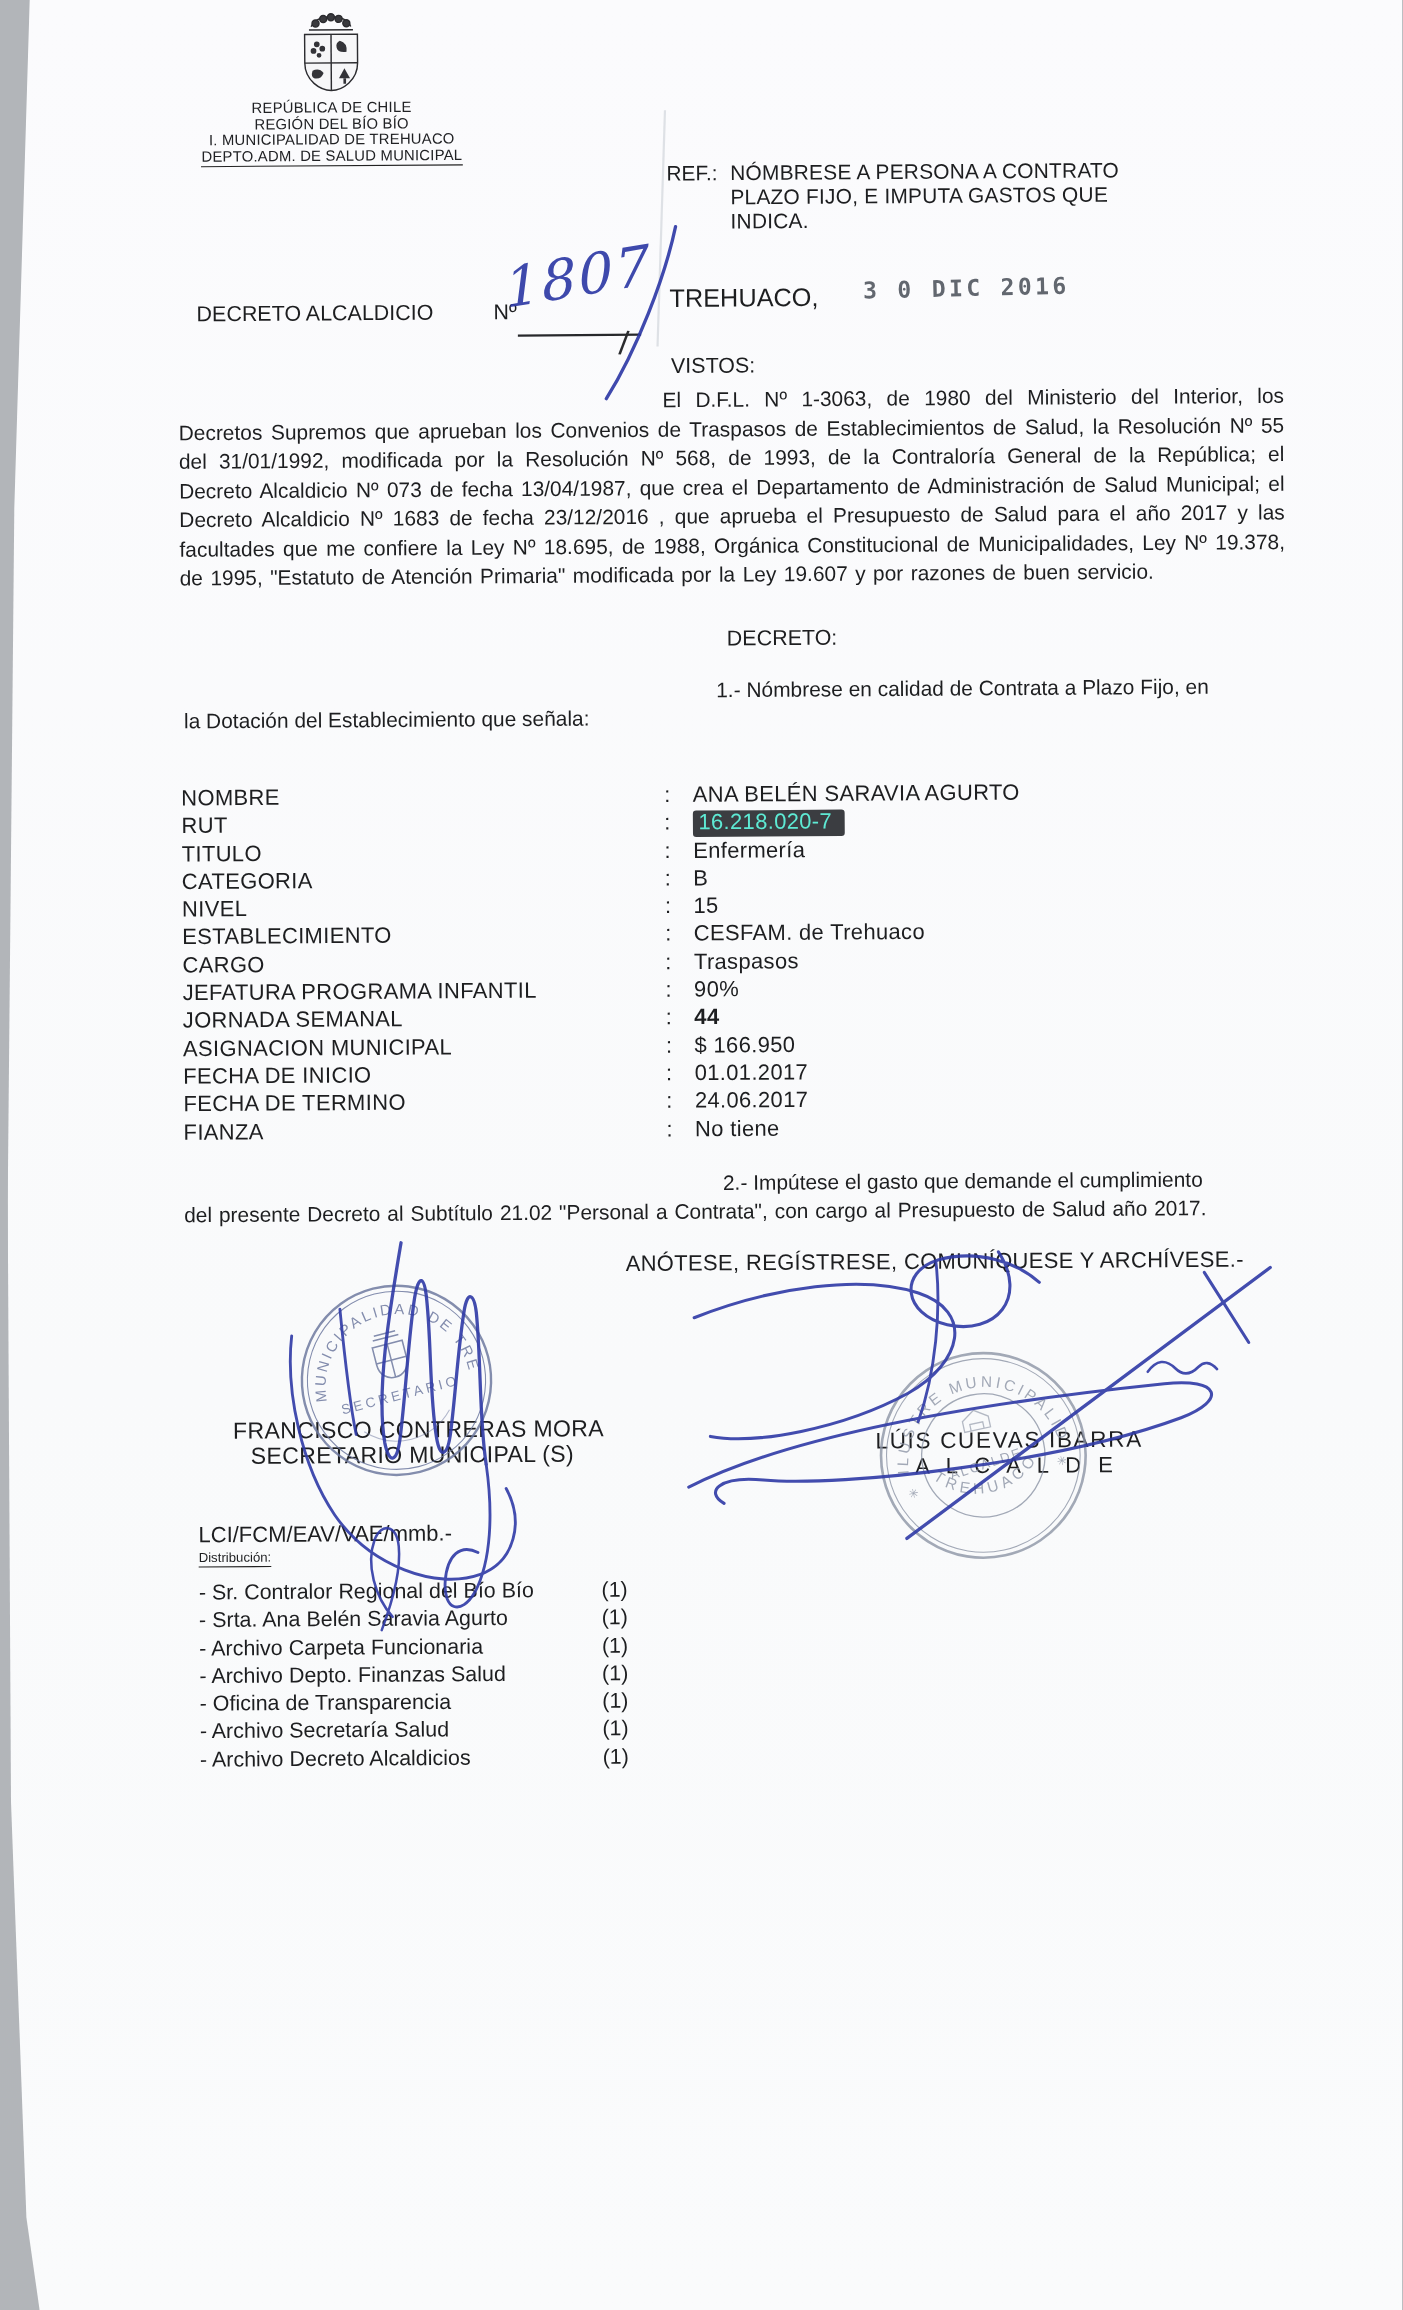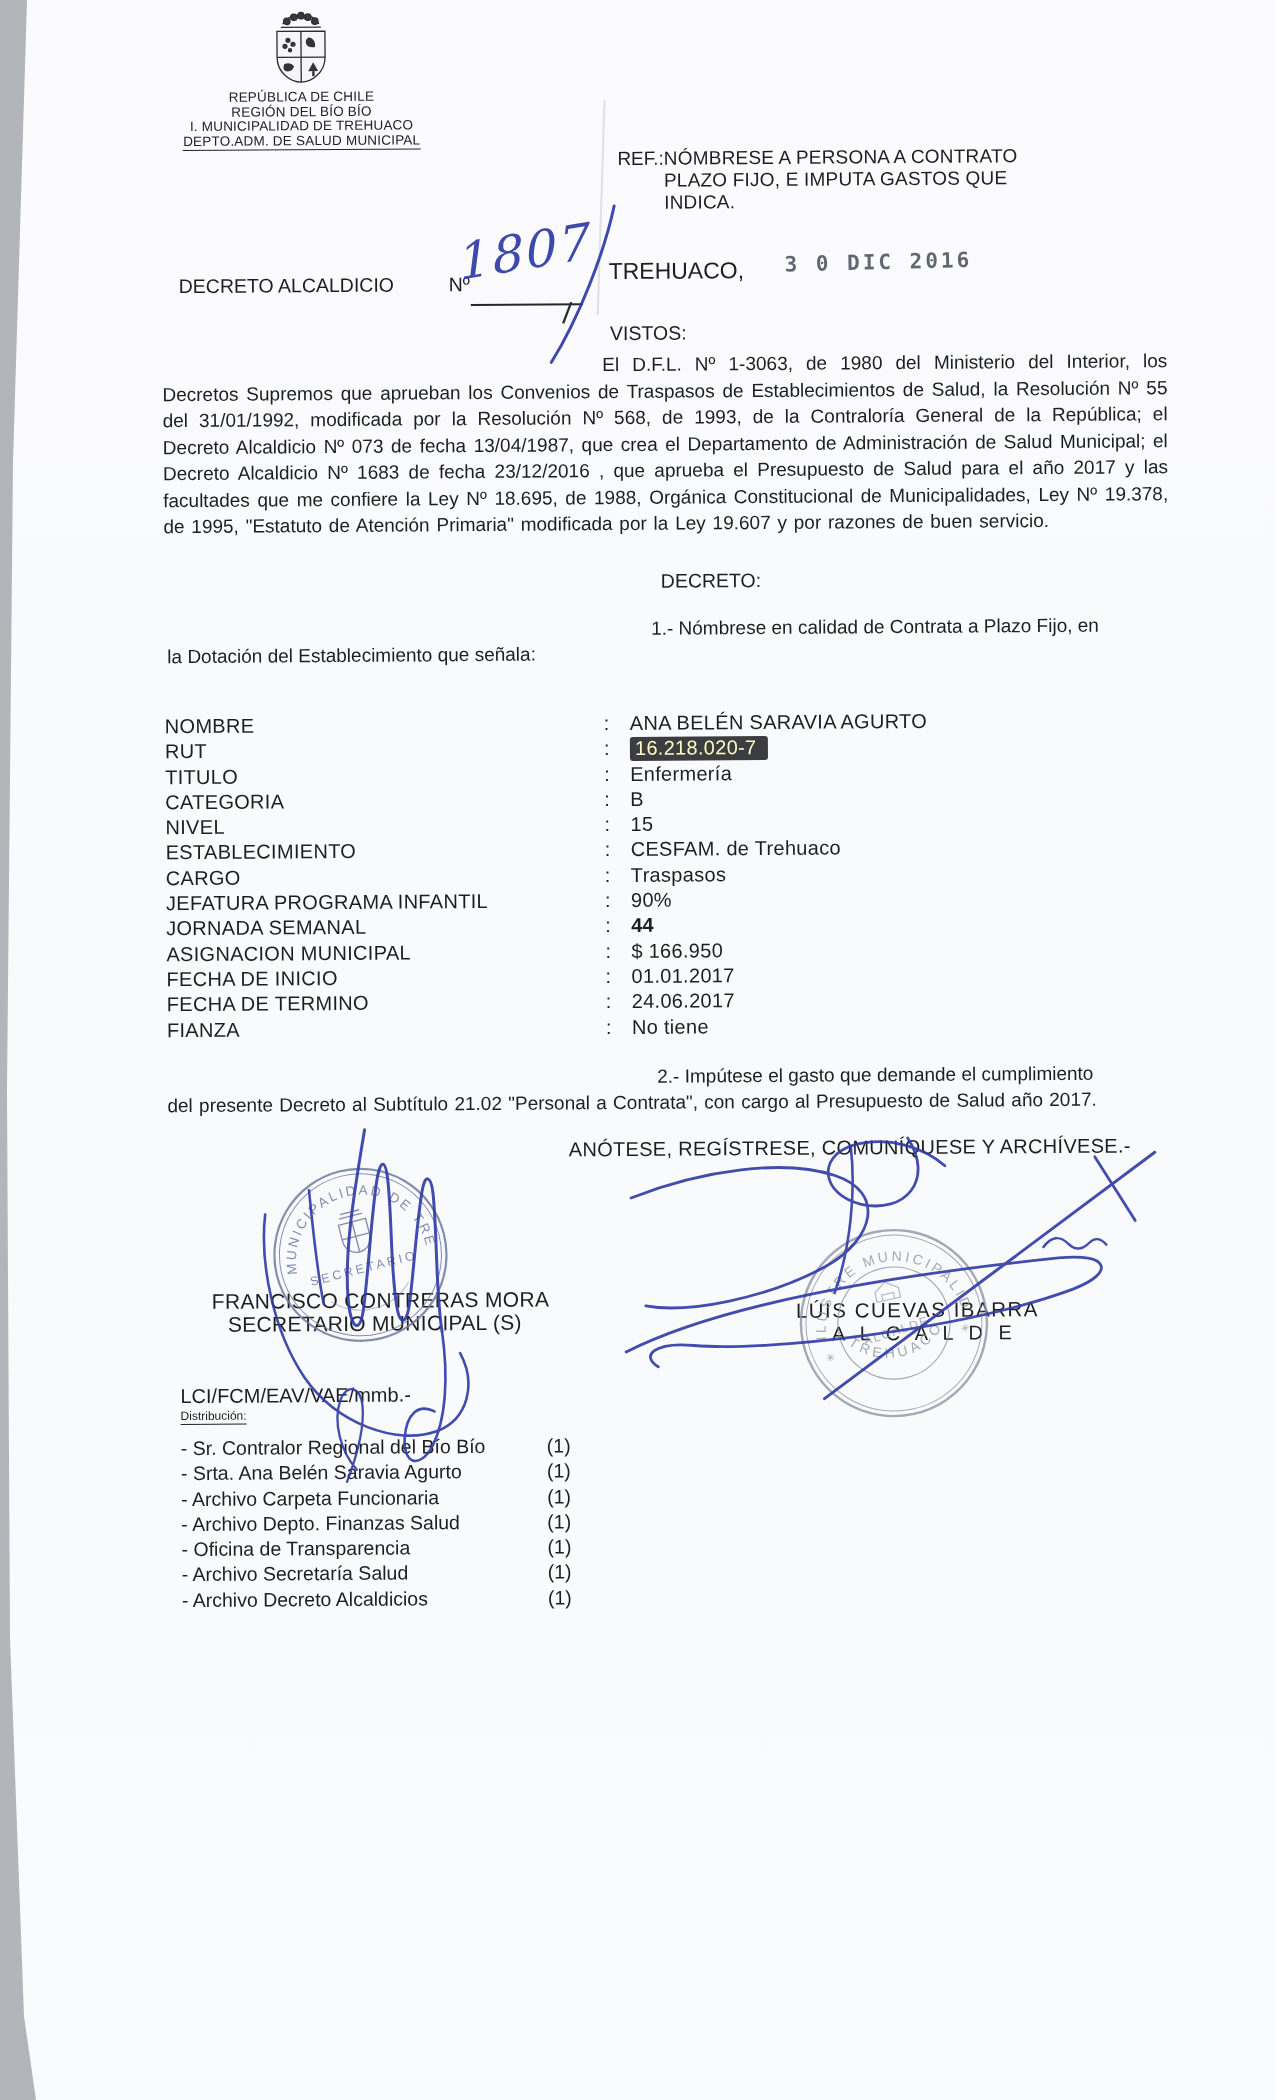--- a/index.html
+++ b/index.html
@@ -18,21 +18,21 @@
   .abs{position:absolute;}
   .crease{position:absolute;left:604px;top:100px;width:2px;height:215px;background:#d4d8dd;transform:rotate(2.2deg);opacity:.75;}
 
   
   .header{left:150px;top:8px;width:312px;text-align:center;}
   .hline{font-size:13.5px;line-height:14.5px;letter-spacing:.2px;color:#212225;}
   .hline-u span{border-bottom:1.6px solid #222;padding-bottom:1px;}
 
   
   .ref{left:610px;top:148px;width:440px;display:flex;font-size:19px;line-height:22px;}
-  .ref .lbl{width:58px;flex:none;text-align:right;}
+  .ref .lbl{width:58px;flex:none;}
   .ref .rl{letter-spacing:.2px;}
 
   
   .decree-label{left:182px;top:272px;font-size:19.5px;}
   .num-symbol{left:452px;top:272px;font-size:19.5px;}
   .num-underline{left:474px;top:303px;width:112px;height:2px;background:#27282b;}
   .printed-slash{left:566px;top:296px;font-size:30px;color:#2a2b2e;transform:rotate(6deg);}
   .hand-number{
     left:462px;top:222px;font-family:"DejaVu Serif", serif;font-style:italic;
     font-size:50px;color:#2f3aa6;transform:rotate(-9deg) skewX(-6deg);letter-spacing:2px;opacity:.92;
@@ -51,21 +51,21 @@
   .art1a{left:652px;top:618px;font-size:19px;}
   .art1b{left:168px;top:643px;font-size:19px;}
 
   
   .fields{left:165px;top:712px;width:900px;font-size:20px;}
   .frow{position:relative;height:25.3px;}
   .frow .fl{position:absolute;left:0;top:0;letter-spacing:.3px;}
   .frow .fc{position:absolute;left:439px;top:0;}
   .frow .fv{position:absolute;left:465px;top:0;letter-spacing:.3px;white-space:nowrap;}
   .fv.bold{font-weight:700;}
-  .fv .redacted{background:#3b3d41;color:#fef9c3;padding:0 12px 2px 5px;border-radius:3px;}
+  .fv .redacted{background:#3b3d41;color:#5eead4;padding:0 12px 2px 5px;border-radius:3px;}
 
   .art2a{left:655px;top:1066px;font-size:19px;}
   .art2b{left:165px;top:1090px;width:1005px;font-size:19px;line-height:26px;text-align:justify;word-spacing:1px;}
   .closing{left:566px;top:1138px;font-size:20px;letter-spacing:.3px;}
 
   .sln{left:208px;top:1287px;font-size:21px;letter-spacing:.3px;}
   .slt{left:224px;top:1310px;font-size:21px;letter-spacing:.3px;}
   .srn{left:792px;top:1300px;font-size:20.5px;letter-spacing:1.5px;}
   .srt{left:828px;top:1324px;font-size:20px;letter-spacing:5px;}
 

